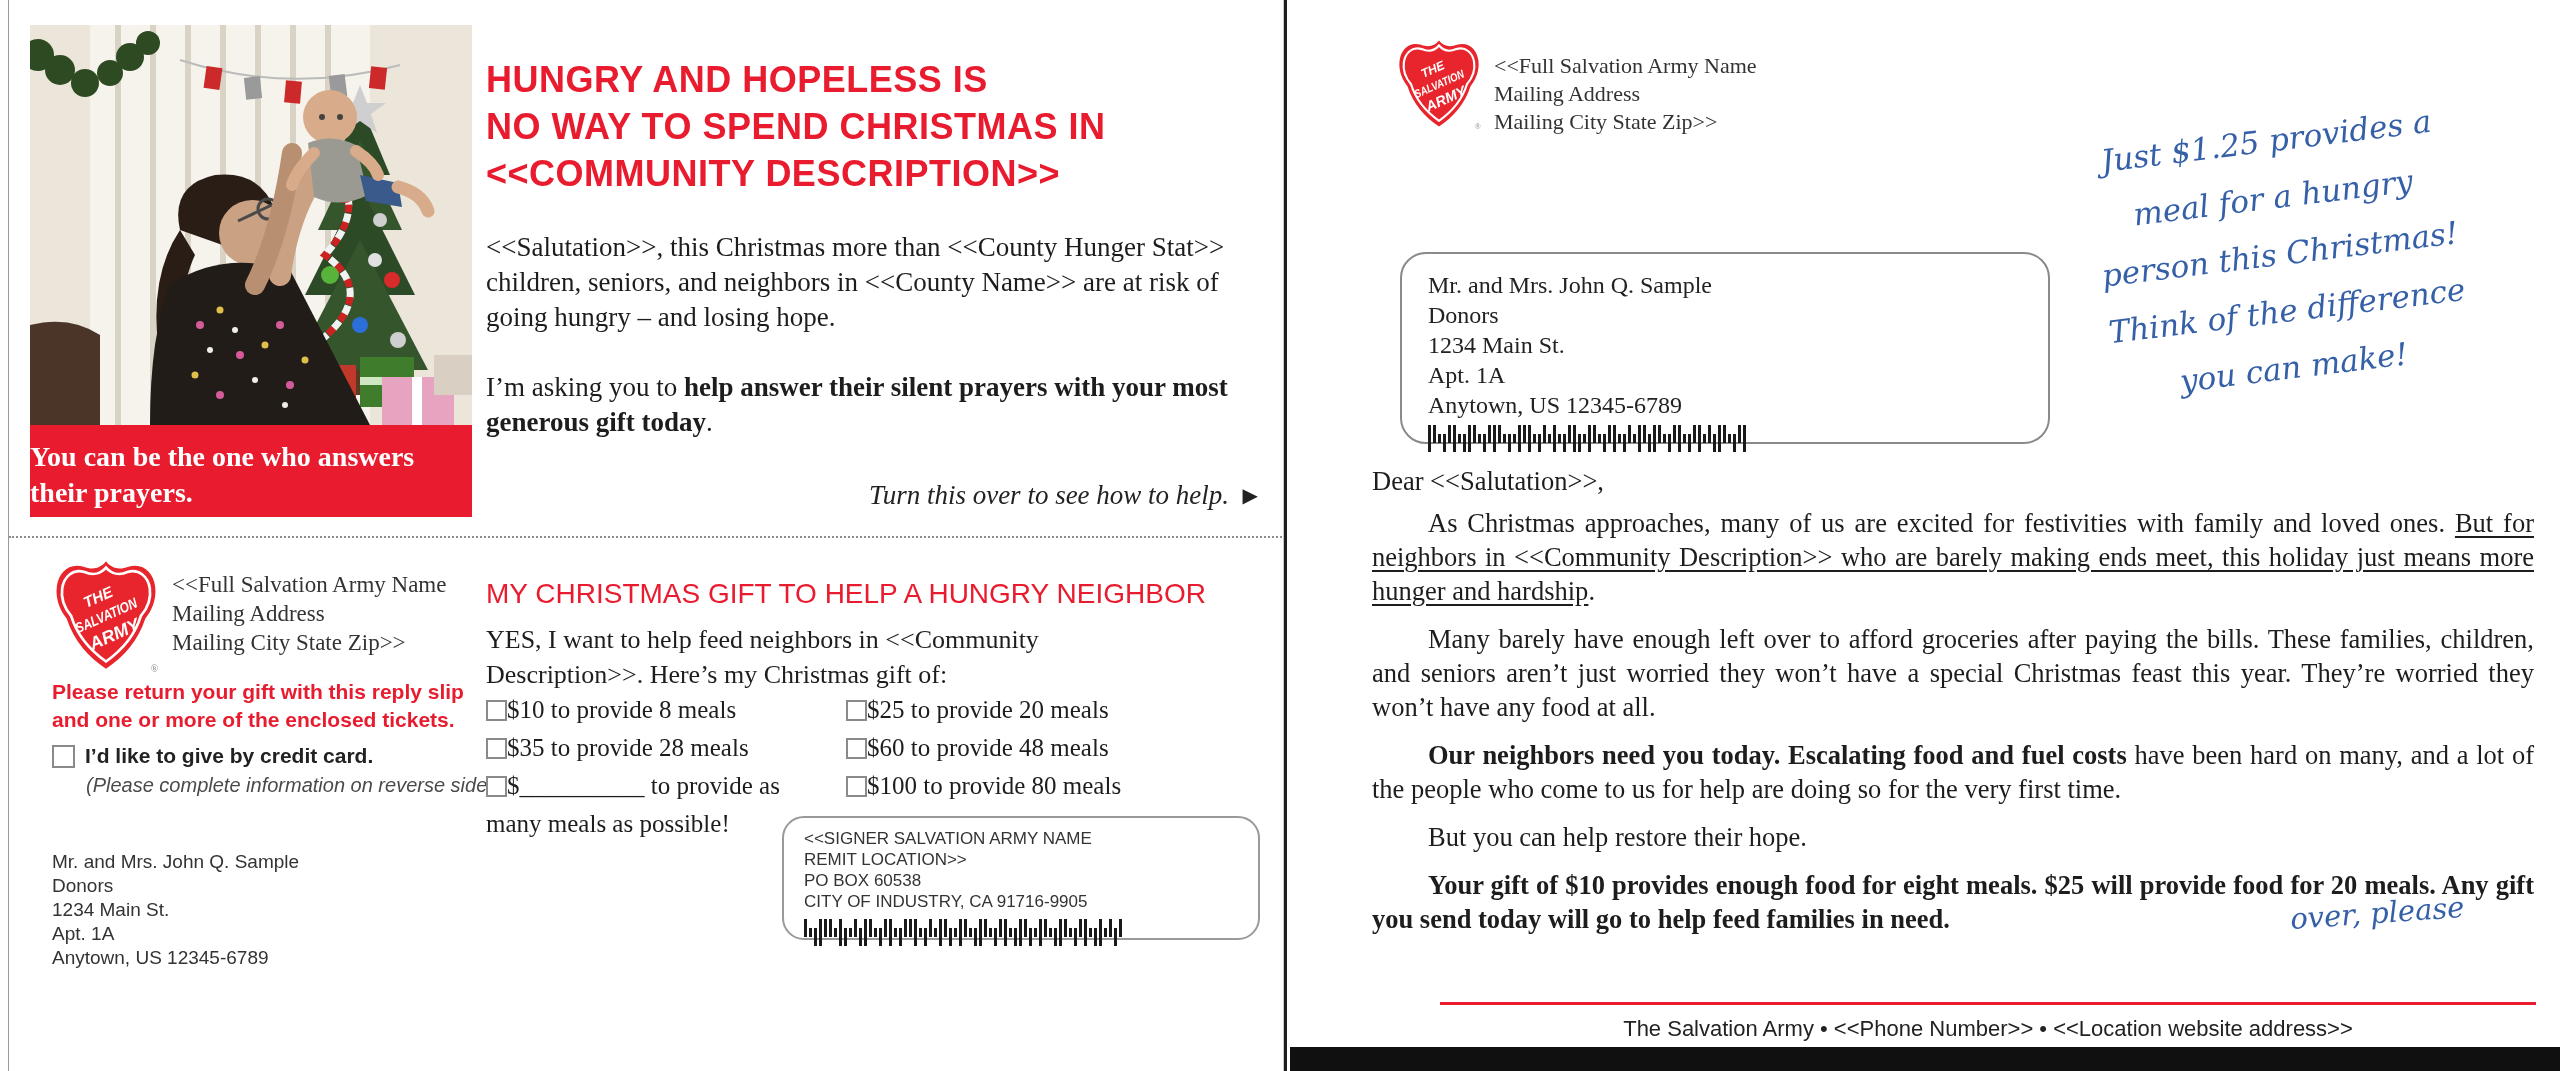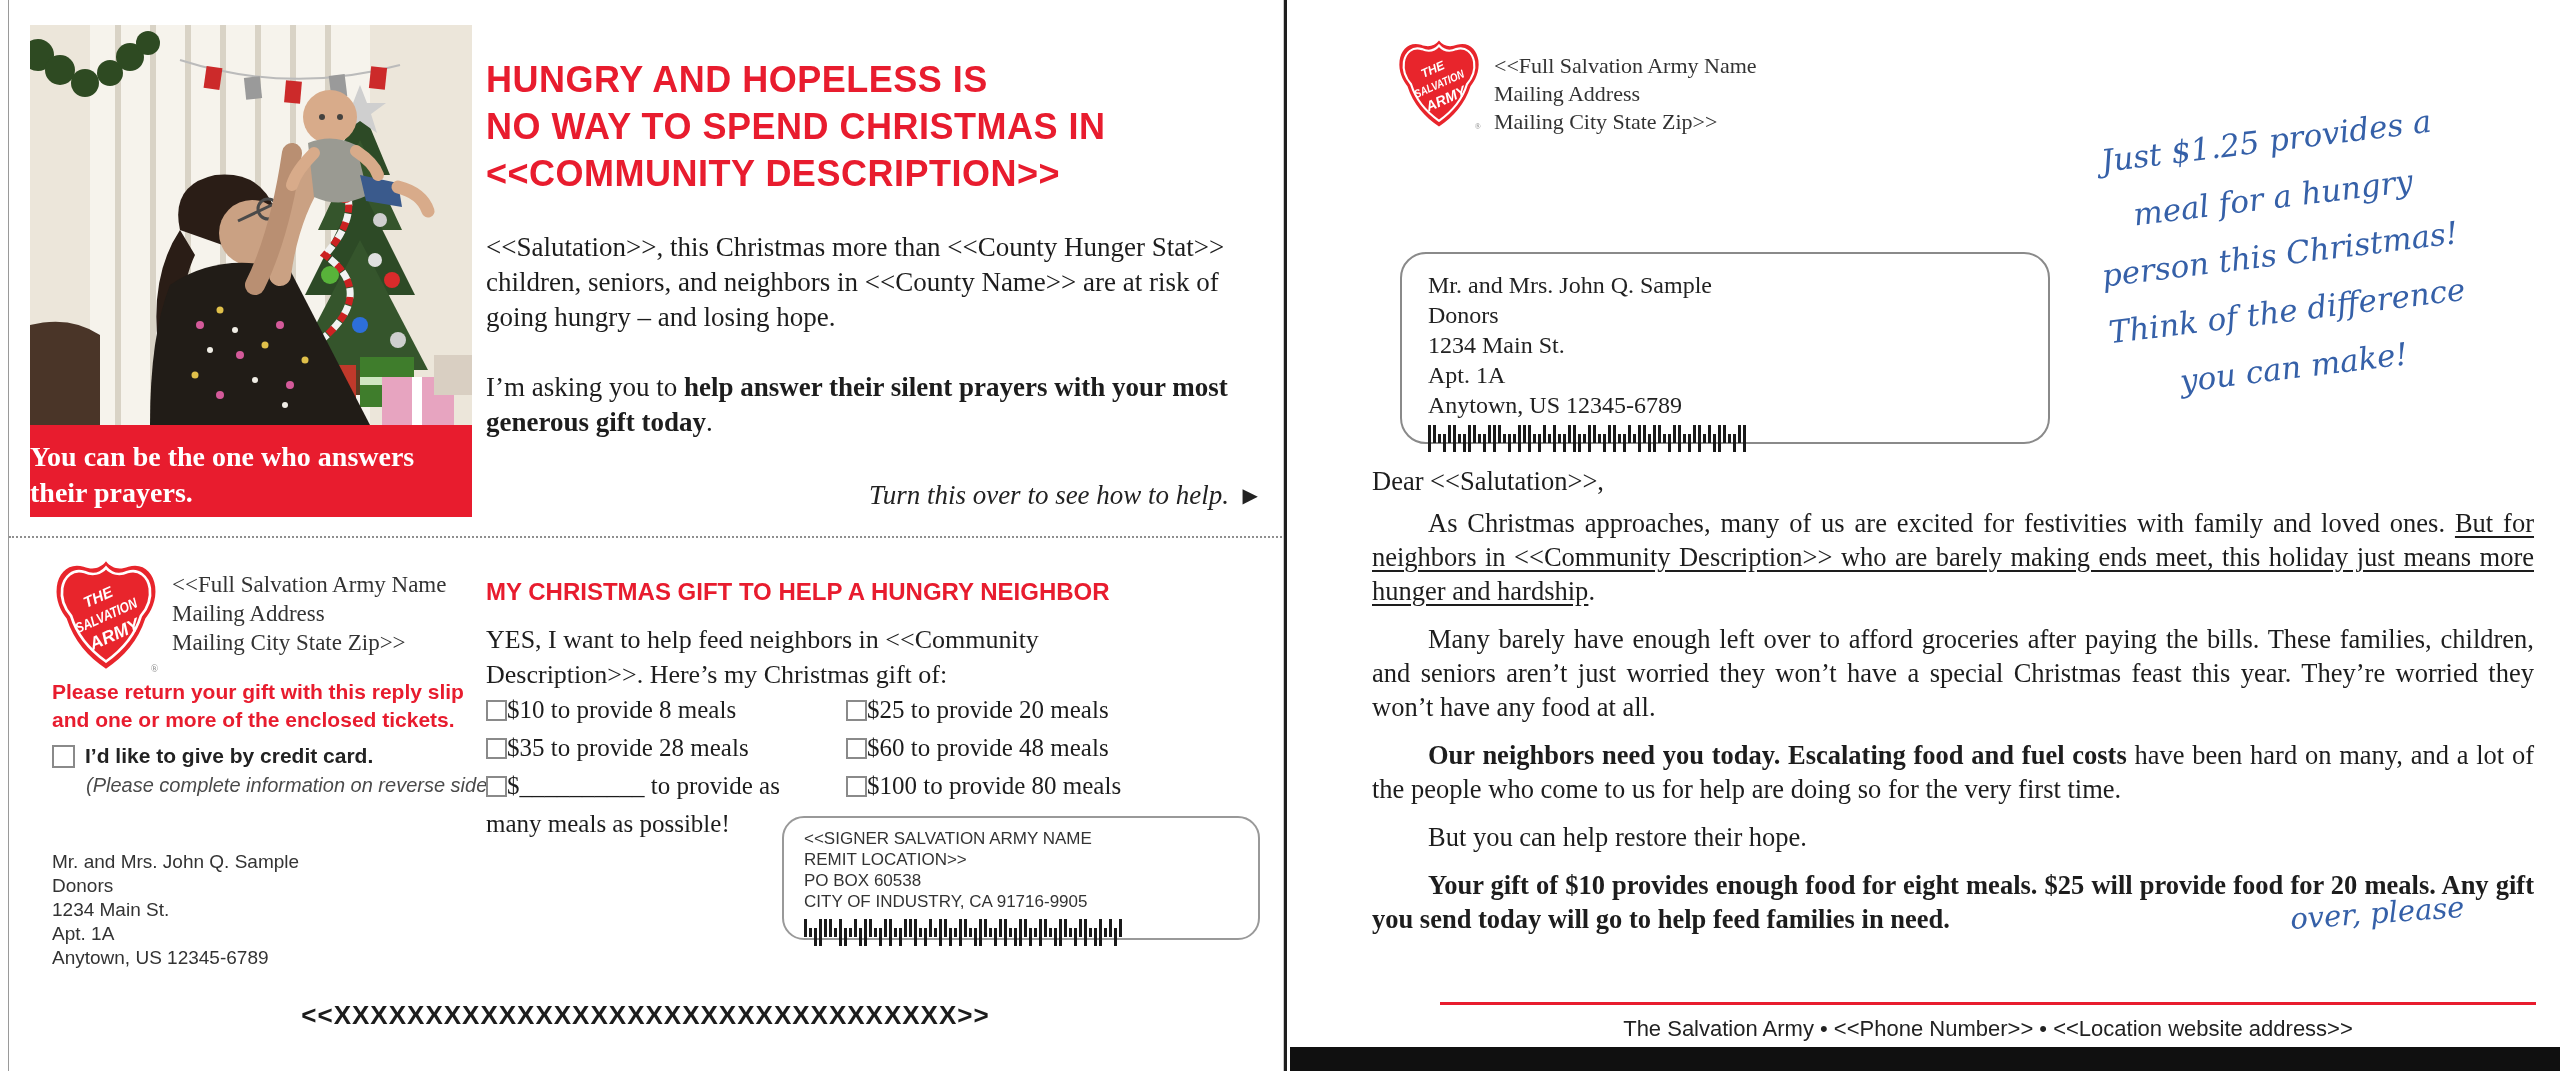--- a/index.html
+++ b/index.html
@@ -23,21 +23,21 @@
                 padding:14px 0;box-sizing:border-box;}
   .turnover{font-style:italic;font-size:27px;color:#222;text-align:right;}
   .arrow{font-style:normal;font-size:20px;vertical-align:2px;}
 
   .org-addr{font-size:23px;line-height:29px;color:#333;}
   .red-note{font-family:"Liberation Sans", sans-serif;font-weight:bold;color:#e81c2e;
             font-size:21px;line-height:28px;}
   .cc-label{font-family:"Liberation Sans", sans-serif;font-weight:bold;font-size:21px;color:#222;}
   .cc-note{font-family:"Liberation Sans", sans-serif;font-style:italic;font-size:20px;color:#4a4a4a;}
   .donor{font-family:"Liberation Sans", sans-serif;font-size:19px;line-height:24px;color:#333;}
-  .slip-title{font-family:"Liberation Sans", sans-serif;font-weight:bold;font-size:24px;color:#e81c2e;}
+  .slip-title{font-family:"Liberation Sans", sans-serif;font-weight:normal;font-size:28px;color:#e81c2e;}
   .yes-text{font-size:26px;line-height:35px;}
   .opt{display:flex;align-items:center;font-size:25px;}
   .cb{display:inline-block;width:19px;height:19px;border:2px solid #8a8a8a;background:#fff;flex:0 0 auto;}
   .cb.sm{width:17px;height:17px;}
   .remit-box{border:2px solid #999;border-radius:22px;padding:10px 20px;box-sizing:border-box;
              font-family:"Liberation Sans", sans-serif;font-size:17px;line-height:21px;color:#333;}
   .xxx{font-family:"Liberation Sans", sans-serif;font-weight:bold;font-size:26px;letter-spacing:1px;
        text-align:center;color:#1c1c1c;}
 
   .addr-box{border:2px solid #8a8a8a;border-radius:26px;padding:16px 26px;box-sizing:border-box;
@@ -327,21 +327,20 @@
         <span class="bar b0"></span>
         <span class="bar b2"></span>
         <span class="bar b3"></span>
         <span class="bar b0"></span>
         <span class="bar b1"></span>
         <span class="bar b2"></span>
         <span class="bar b1"></span>
       </div>
   </div>
 
-  <div class="abs xxx" style="left:9px;top:1000px;width:1273px;">&lt;&lt;XXXXXXXXXXXXXXXXXXXXXXXXXXXXXXXXXX&gt;&gt;</div>
 
   <div class="abs right-panel"></div>
 
   <div class="abs" style="left:1396px;top:36px;width:86px;height:95px;">
     <svg width="86" height="95" viewBox="0 0 120 132">
       <path d="M60 6 C66 14 75 16 85 12 C101 7 113 18 115 34 C117 50 110 62 104 70 C96 95 80 113 60 126 C40 113 24 95 16 70 C10 62 3 50 5 34 C7 18 19 7 35 12 C45 16 54 14 60 6 Z" fill="#e8252c"></path>
       <path d="M60 13 C66 20 75 22 84 18 C97 14 107 23 109 36 C111 50 105 60 99 67 C92 90 77 106 60 118 C43 106 28 90 21 67 C15 60 9 50 11 36 C13 23 23 14 36 18 C45 22 54 20 60 13 Z" fill="none" stroke="#fff" stroke-width="3"></path>
       <g transform="rotate(-24 60 66)" fill="#fff" font-family="Liberation Sans, sans-serif" font-style="italic" font-weight="bold" text-anchor="middle">
         <text x="60" y="50" font-size="17">THE</text>
         <text x="60" y="72" font-size="16" textLength="74" lengthAdjust="spacingAndGlyphs">SALVATION</text>

